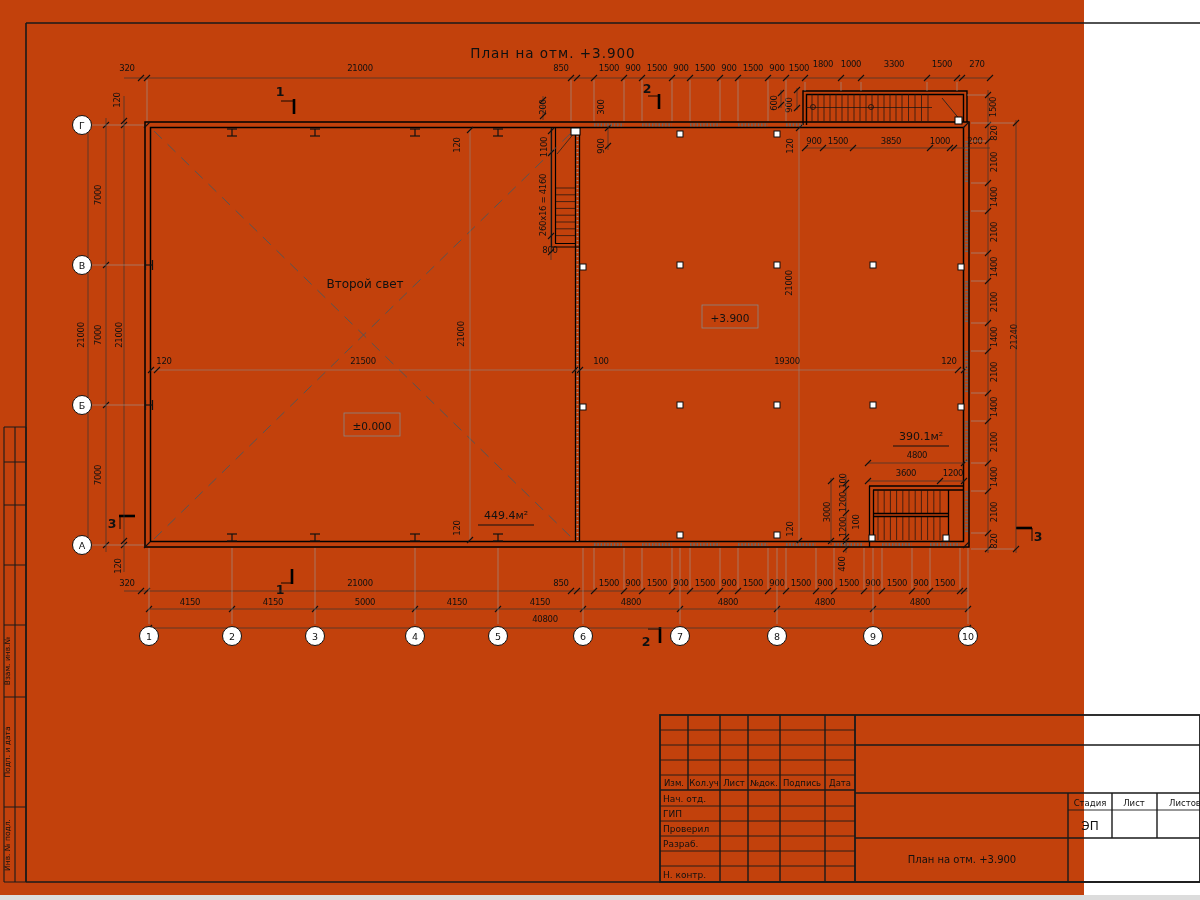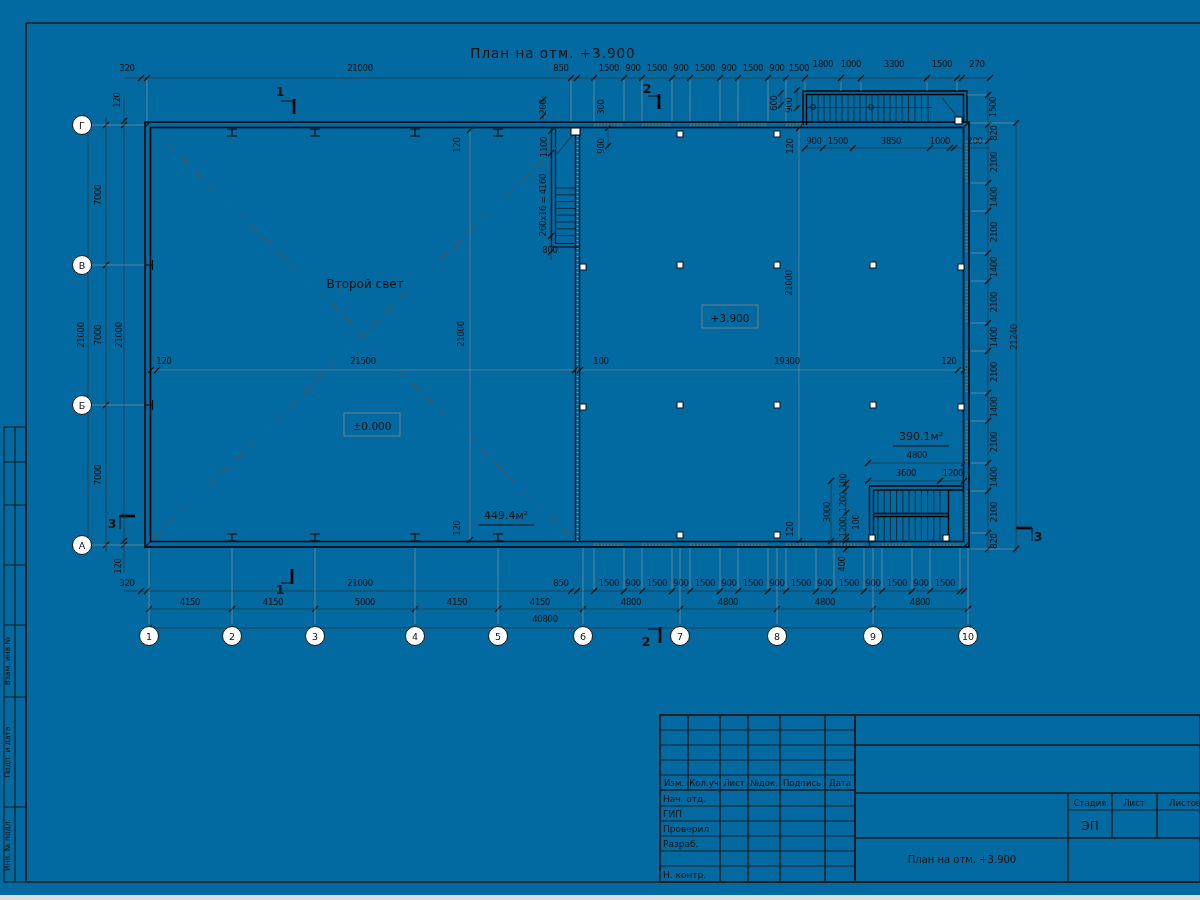--- a/index.html
+++ b/index.html
@@ -1,16 +1,16 @@
 <!DOCTYPE html>
 <html><head>
 <meta charset="utf-8">
 <style>
   html,body{margin:0;padding:0;background:#fff;width:1200px;height:900px;overflow:hidden}
-  .sheet{position:relative;width:1200px;height:900px;background:#0369a1;font-family:"DejaVu Sans",sans-serif}
+  .sheet{position:relative;width:1084px;height:900px;background:#c2410c;font-family:"DejaVu Sans",sans-serif}
   svg{position:absolute;left:0;top:0}
   text{font-family:"DejaVu Sans",sans-serif;fill:#111}
   .dim{font-size:8.5px;text-anchor:middle;letter-spacing:-0.3px}
   .sec{font-size:12.5px;font-weight:bold}
   .axisl{font-size:9.5px;text-anchor:middle}
   .room{font-size:12px;text-anchor:middle}
   .lvl{font-size:10.5px;text-anchor:middle}
   .area{font-size:11px;text-anchor:middle}
   .tbh{font-size:8.5px;text-anchor:middle}
   .tbr{font-size:9px;text-anchor:start}

